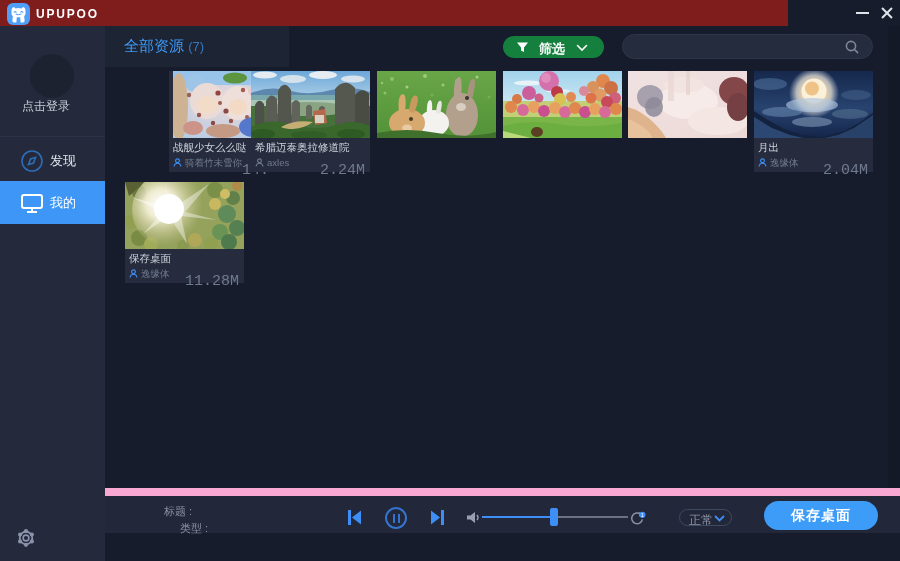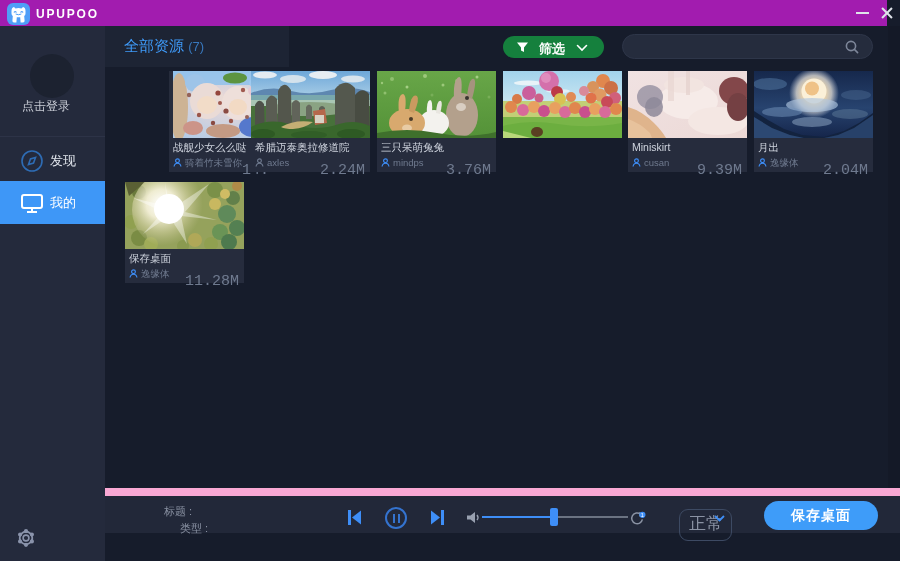--- a/index.html
+++ b/index.html
@@ -1,21 +1,21 @@
 <!DOCTYPE html>
 <html><head>
 <meta charset="utf-8">
 <style>
 * { margin:0; padding:0; box-sizing:border-box; }
 html,body { width:900px; height:561px; overflow:hidden; background:#161c2b;
   font-family:"Liberation Sans", sans-serif; }
 #app { position:relative; width:900px; height:561px; }
 
 
-.titlebar { position:absolute; left:0; top:0; width:887px; height:26px; background:#a21caf; }
+.titlebar { position:absolute; left:0; top:0; width:788px; height:26px; background:#7f1d1d; }
 .logo { position:absolute; left:7px; top:3px; width:23px; height:22px; border-radius:6px;
   background:#4f9ef8; }
 .logotext { position:absolute; left:36px; top:7px; color:#fff; font-size:12px; font-weight:bold;
   letter-spacing:1.8px; }
 .winbtn-min { position:absolute; left:856px; top:12px; width:13px; height:2px; background:#dfe3ea; }
 .winbtn-close { position:absolute; left:881px; top:7px; width:12px; height:12px; }
 .winbtn-close:before, .winbtn-close:after { content:""; position:absolute; left:5px; top:-1px;
   width:2px; height:14px; background:#dfe3ea; }
 .winbtn-close:before { transform:rotate(45deg); }
 .winbtn-close:after { transform:rotate(-45deg); }
@@ -53,22 +53,22 @@
 .cauthor { position:absolute; left:4px; top:19px; font-size:9.5px; color:#6f7a8f; }
 .csize { position:absolute; right:5px; top:24px; font-size:15px; color:#6f7a8f;font-family:Liberation Mono, monospace; }
 .uicon { display:inline-block; vertical-align:-1px; margin-right:3px; }
 .delbtn { position:absolute; right:2px; bottom:2px; width:15px; height:15px; background:#f0334a;
   display:flex; align-items:center; justify-content:center; }
 
 
 .bottombar { position:absolute; left:105px; top:488px; width:795px; height:45px; background:#222839;
   border-top:8px solid #f9a8d4; }
 .bb-label { position:absolute; color:#8a92a3; font-size:11px; }
-.pill-normal { position:absolute; left:574px; top:13px; width:53px; height:32px; border-radius:9px;
-  border:1px solid #3d4a63; color:#8a92a3; font-size:17px; }
+.pill-normal { position:absolute; left:574px; top:13px; width:53px; height:17px; border-radius:9px;
+  border:1px solid #3d4a63; color:#8a92a3; font-size:12px; }
 .savebtn { position:absolute; left:659px; top:5px; width:114px; height:29px; border-radius:15px;
   background:#3e9cf9; color:#fff; font-size:14px; font-weight:bold;
   display:flex; align-items:center; justify-content:center; letter-spacing:1px; }
 </style>
 </head>
 <body>
 <div id="app">
   <div class="main">
     <div class="scrolltrack"></div>
     <div class="tabblock"></div>
@@ -211,28 +211,20 @@
         <ellipse cx="57" cy="52" rx="15" ry="13" fill="#f3f2ee"></ellipse>
         <path d="M50 44 Q49 30 53 29 Q56 29 55 42 Z" fill="#f3f2ee"></path>
         <path d="M59 42 Q60 28 64 30 Q66 32 63 43 Z" fill="#e8e6e0"></path>
         <ellipse cx="30" cy="52" rx="18" ry="14" fill="#d8a96e"></ellipse>
         <path d="M22 42 Q20 24 26 23 Q30 24 28 40 Z" fill="#d8a96e"></path>
         <path d="M32 40 Q34 22 40 25 Q43 28 37 42 Z" fill="#c99a60"></path>
         <circle cx="34" cy="48" r="2" fill="#4a3a28"></circle>
         <ellipse cx="30" cy="57" rx="5" ry="3.5" fill="#e8cba4"></ellipse>
         <path d="M0 62 Q30 56 60 62 Q90 68 119 61 V67 H0 Z" fill="#3f702c"></path>
       </svg>
-      <div class="cinfo">
-        <div class="ctitle">三只呆萌兔兔</div>
-        <div class="cauthor"><svg class="uicon" width="9" height="9" viewBox="0 0 10 10">
-              <circle cx="5" cy="3" r="2.1" fill="none" stroke="#3e8ef7" stroke-width="1.3"></circle>
-              <path d="M1.2 9.5 C1.5 6.8 3 5.8 5 5.8 C7 5.8 8.5 6.8 8.8 9.5" fill="none" stroke="#3e8ef7" stroke-width="1.3"></path>
-            </svg>mindps</div>
-        <div class="csize">3.76M</div>
-      </div>
     </div>
 
     <div class="card" style="left:398px; top:45px;">
       <svg class="thumb" viewBox="0 0 119 67">
         <defs>
           <linearGradient id="g4a" x1="0" y1="0" x2="0" y2="1">
             <stop offset="0%" stop-color="#a2d3ec"></stop>
               <stop offset="100%" stop-color="#cfe8f2"></stop>
           </linearGradient>
         </defs>
@@ -288,28 +280,20 @@
         <path d="M0 67 L0 36 Q14 40 26 52 Q34 60 38 67 Z" fill="#dfb48c"></path>
         <path d="M0 67 L0 48 Q12 52 22 62 L24 67 Z" fill="#e7c29c"></path>
         <ellipse cx="22" cy="26" rx="13" ry="12" fill="#9a94a4" opacity=".85"></ellipse>
         <ellipse cx="26" cy="36" rx="9" ry="10" fill="#8d8899" opacity=".85"></ellipse>
         <ellipse cx="106" cy="20" rx="15" ry="14" fill="#83474a"></ellipse>
         <ellipse cx="110" cy="36" rx="11" ry="14" fill="#744043"></ellipse>
         <ellipse cx="56" cy="14" rx="20" ry="8" fill="#f2e4e0"></ellipse>
         <rect x="40" y="0" width="6" height="30" fill="#e8d6d2" opacity=".7"></rect>
         <rect x="58" y="0" width="4" height="24" fill="#e4d0cc" opacity=".7"></rect>
       </svg>
-      <div class="cinfo">
-        <div class="ctitle">Miniskirt</div>
-        <div class="cauthor"><svg class="uicon" width="9" height="9" viewBox="0 0 10 10">
-              <circle cx="5" cy="3" r="2.1" fill="none" stroke="#3e8ef7" stroke-width="1.3"></circle>
-              <path d="M1.2 9.5 C1.5 6.8 3 5.8 5 5.8 C7 5.8 8.5 6.8 8.8 9.5" fill="none" stroke="#3e8ef7" stroke-width="1.3"></path>
-            </svg>cusan</div>
-        <div class="csize">9.39M</div>
-      </div>
     </div>
 
     <div class="card" style="left:649px; top:45px;">
       <svg class="thumb" viewBox="0 0 119 67">
         <defs>
           <linearGradient id="g6a" x1="0" y1="0" x2="0" y2="1">
             <stop offset="0%" stop-color="#16284c"></stop>
               <stop offset="55%" stop-color="#27436f"></stop>
               <stop offset="100%" stop-color="#15254a"></stop>
           </linearGradient>

